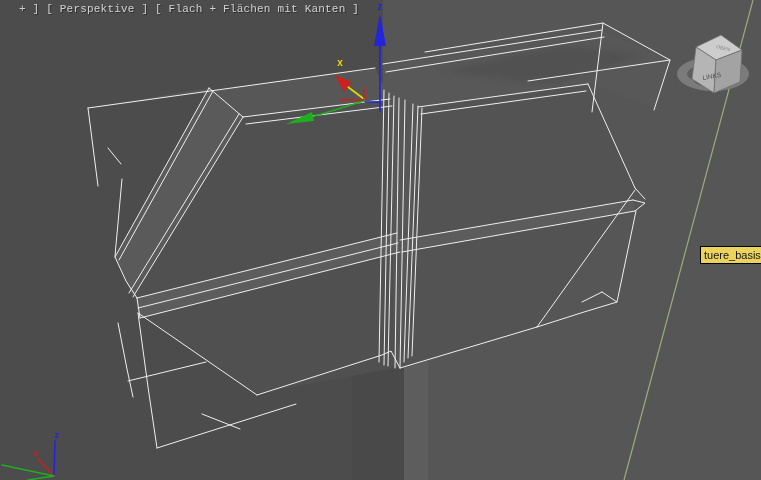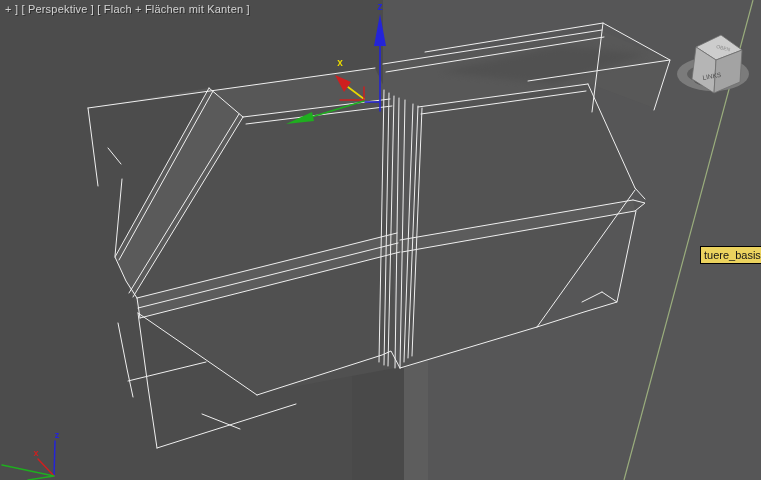--- a/index.html
+++ b/index.html
@@ -1,20 +1,20 @@
 <!DOCTYPE html>
 <html><head>
 <meta charset="utf-8">
 <style>
   html,body{margin:0;padding:0;background:#2b2b2b;}
   #viewport{position:relative;width:761px;height:480px;overflow:hidden;
     font-family:"Liberation Sans",sans-serif;background:#4c4c4c;}
   #scene{position:absolute;left:0;top:0;}
-  #vp-label{position:absolute;left:5px;top:3px;font-size:11px;letter-spacing:.2px;
-    text-shadow:1px 1px 0 #2e2e2e;cursor:default;white-space:nowrap;}
+  #vp-label{position:absolute;left:19px;top:3px;font-size:11px;letter-spacing:.2px;
+    text-shadow:1px 1px 0 #2e2e2e;cursor:default;white-space:nowrap;font-family:Liberation Mono, monospace;}
   #tooltip{position:absolute;left:700px;top:246px;width:61px;height:16px;
     border:1px solid #000;font-size:11px;line-height:16px;padding-left:3px;
     white-space:nowrap;overflow:hidden;}
   .wire{fill:none;stroke-width:1;stroke-linecap:round;stroke-linejoin:round;}
 </style>
 </head>
 <body>
 
 <div id="viewport" style="background: rgb(76, 76, 76);">
 

